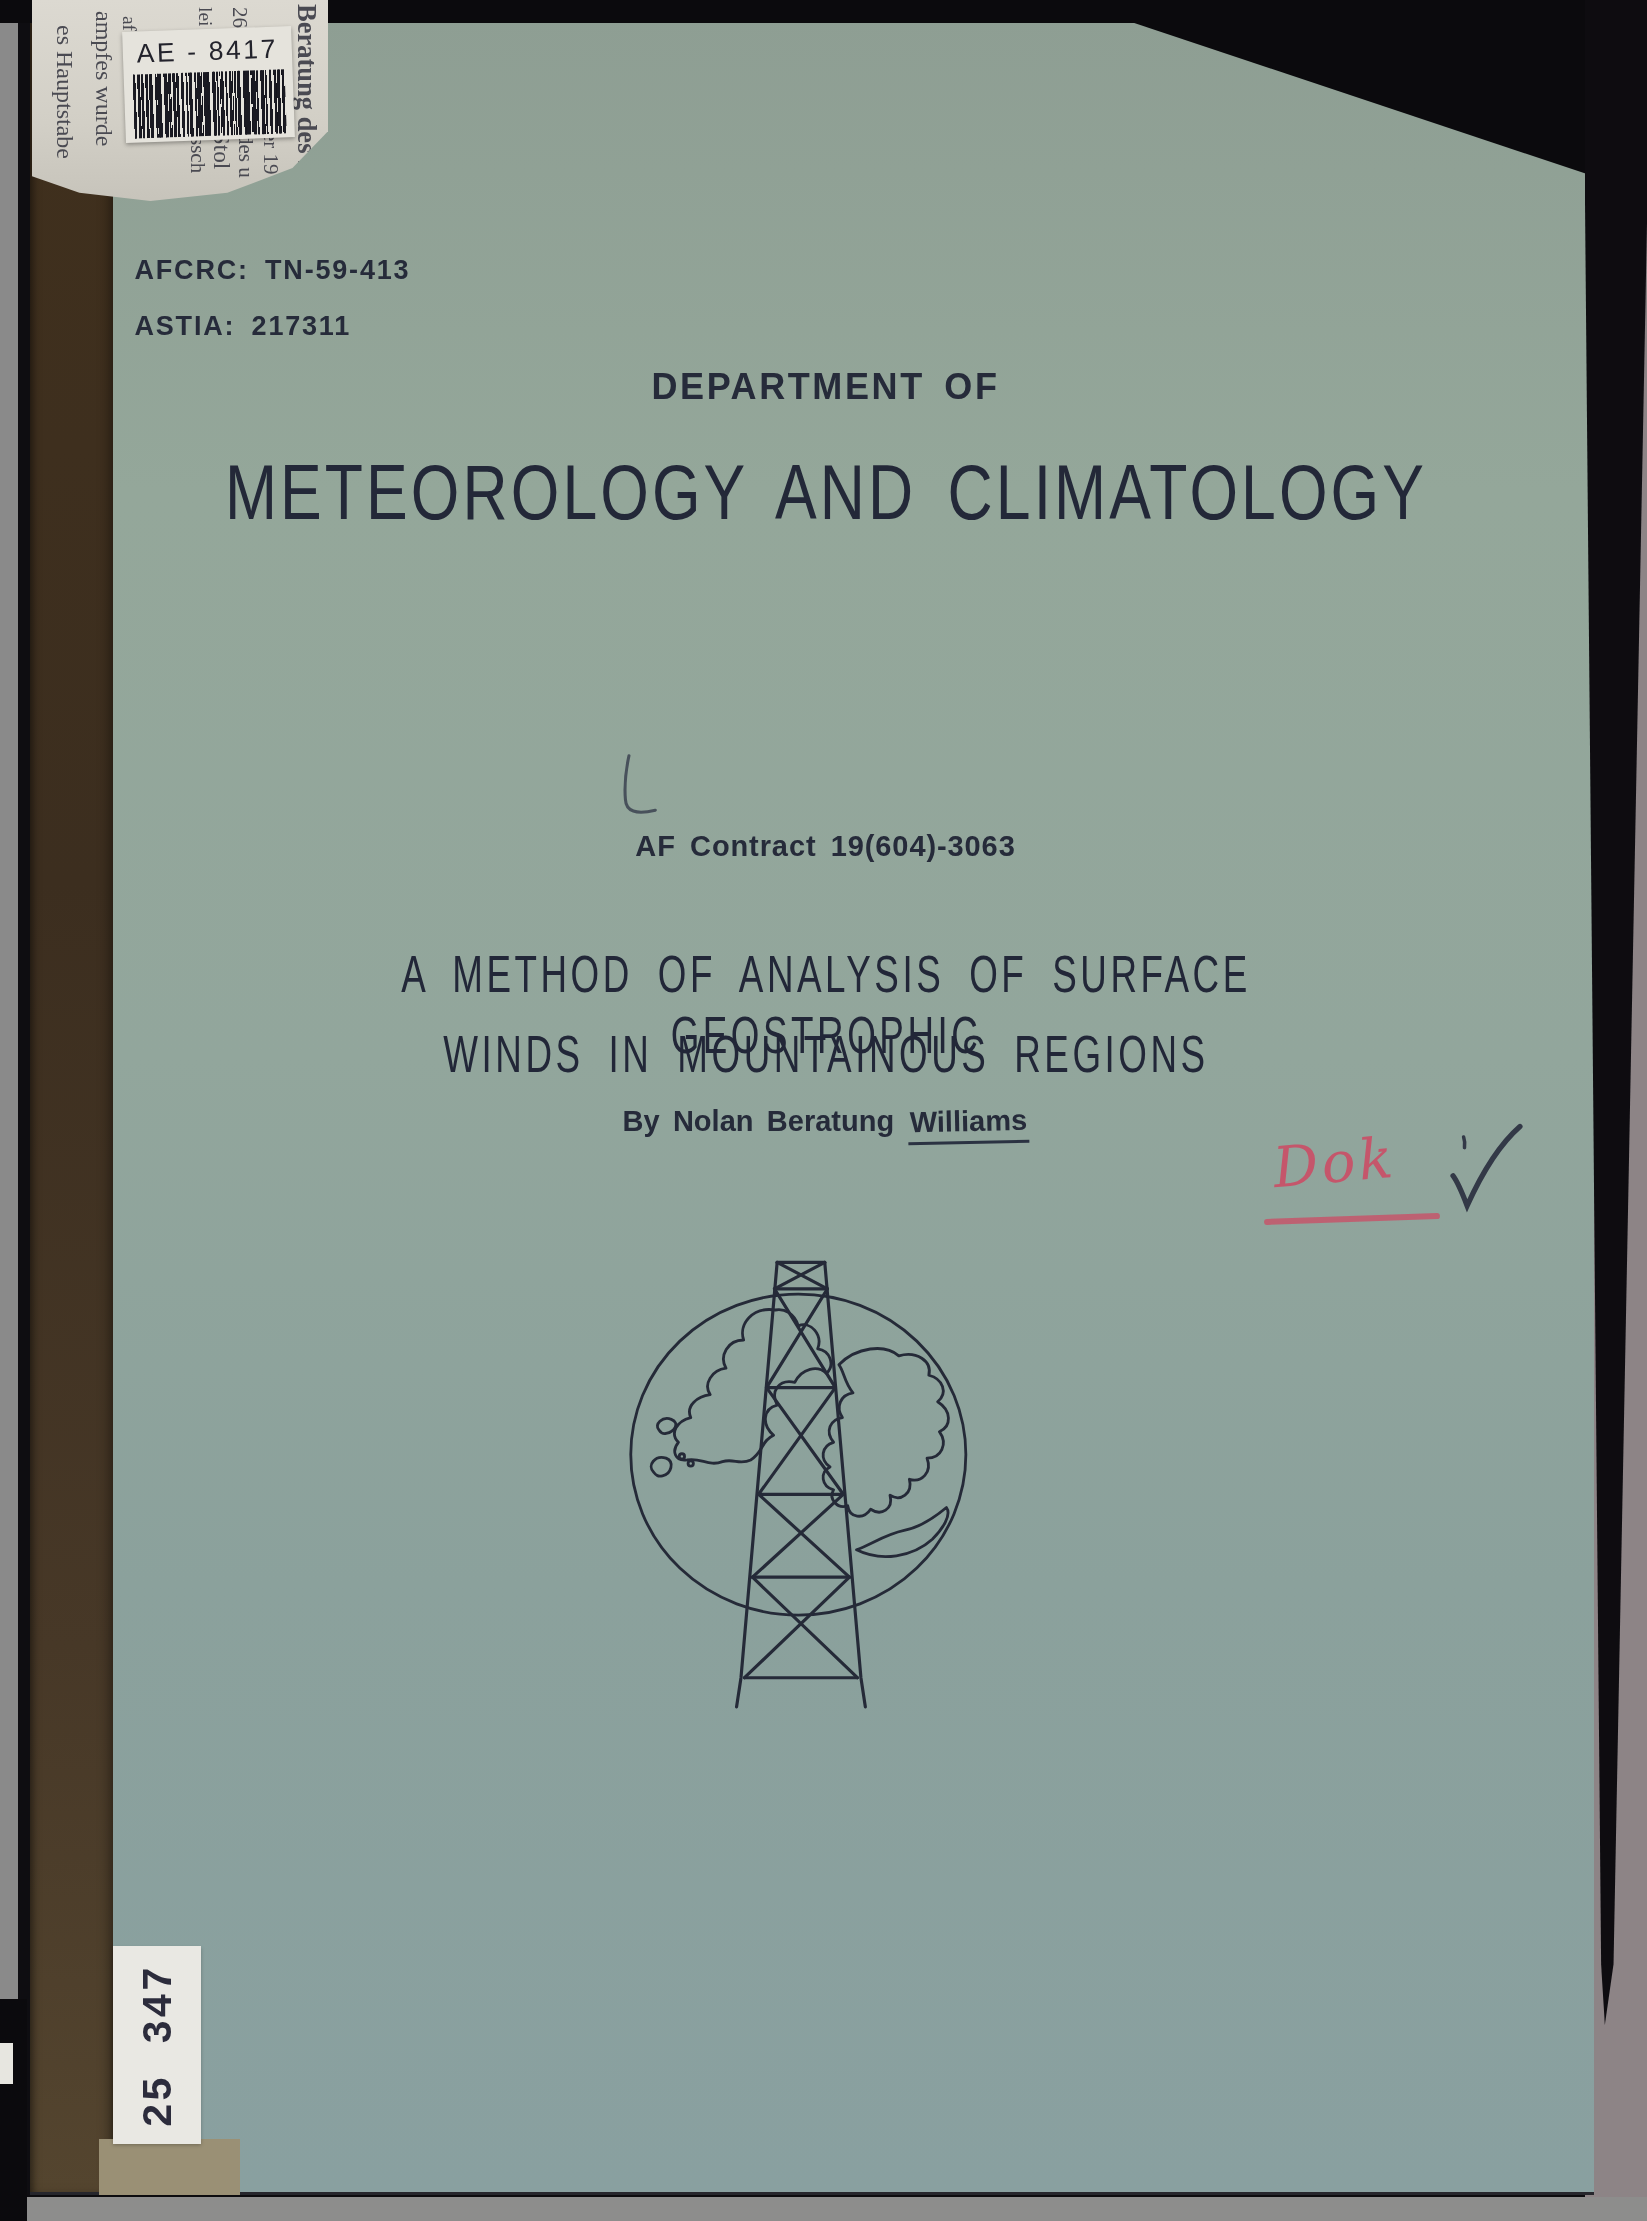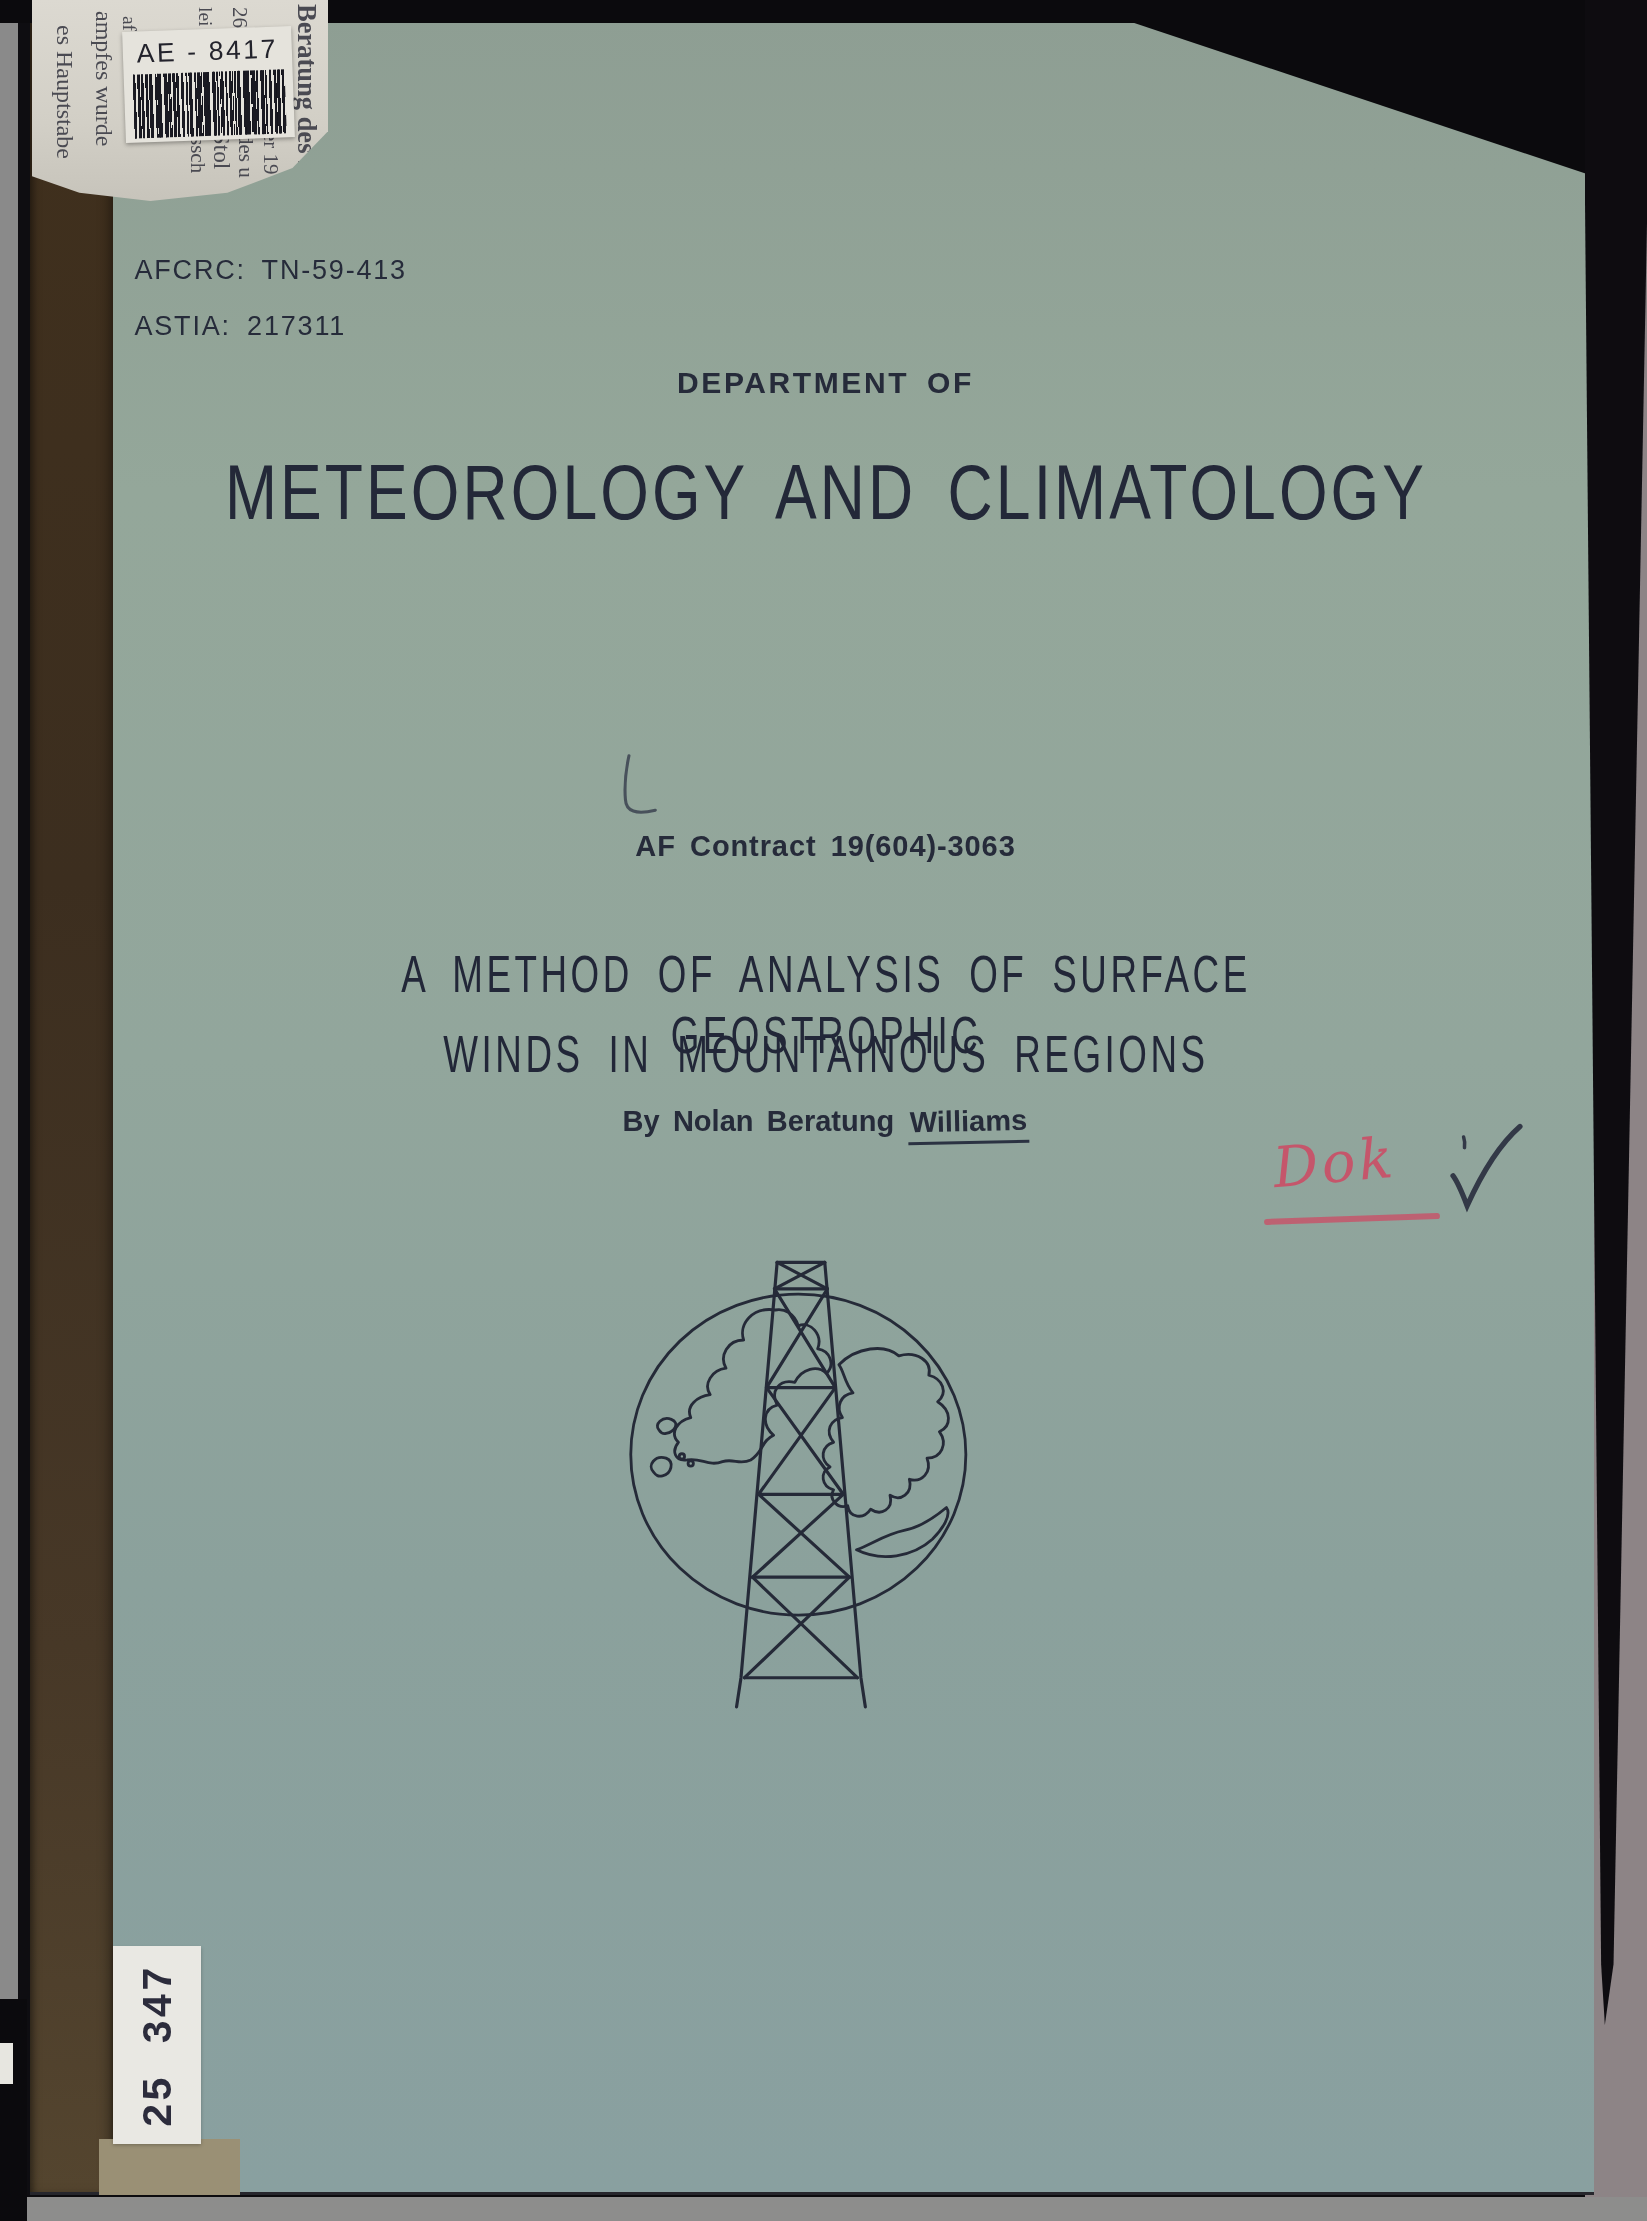--- a/index.html
+++ b/index.html
@@ -31,23 +31,23 @@
     border-bottom:3.5px solid #26262c;
   }
   .spine {
     left:0; top:0; width:86px; height:100%;
     background:linear-gradient(180deg,#40301d 0%,#3c2e1f 40%,#473827 75%,#54452f 100%);
     box-shadow:inset -8.8px 0 12.4px -7px rgba(0,0,0,.5), inset 12.4px 0 8.8px -7px rgba(0,0,0,.55);
   }
   .ink { color:#262b3a; }
   .ctr { left:86px; right:55px; text-align:center; }
 
-  .id-block { left:108px; top:231px; font-size:27px; font-weight:normal;
+  .id-block { left:108px; top:231px; font-size:27px; font-weight:bold;
               letter-spacing:1.8px; word-spacing:7px; line-height:56px; white-space:pre; }
-  .dept-line { top:355px; font-size:30px; font-weight:bold; letter-spacing:2.6px; word-spacing:7px; }
+  .dept-line { top:355px; font-size:36px; font-weight:bold; letter-spacing:2.6px; word-spacing:7px; }
   .dept-name { top:436px; font-size:71px; font-weight:400; letter-spacing:3.5px; word-spacing:12.4px;
                transform:scale(.88,1.1); transform-origin:center top; color:#232838; }
   .univ      { top:595px; font-size:25.6px; font-weight:bold; letter-spacing:1.8px; word-spacing:6.2px; }
   .report    { top:750px; font-size:29px; font-weight:bold; letter-spacing:0.9px; word-spacing:5.3px; color:#2c3640; }
   .contract  { top:819px; font-size:29px; font-weight:bold; letter-spacing:0.9px; word-spacing:5.3px; }
   .title1    { top:933px; font-size:46px; font-weight:400; letter-spacing:4.4px; word-spacing:14px;
                transform:scale(.8,1.12); transform-origin:center top; color:#222738; }
   .title2    { top:1013px; font-size:46px; font-weight:400; letter-spacing:4.4px; word-spacing:14px;
                transform:scale(.8,1.12); transform-origin:center top; color:#222738; }
   .byline    { top:1094px; font-size:29px; font-weight:bold; word-spacing:5.3px; }

